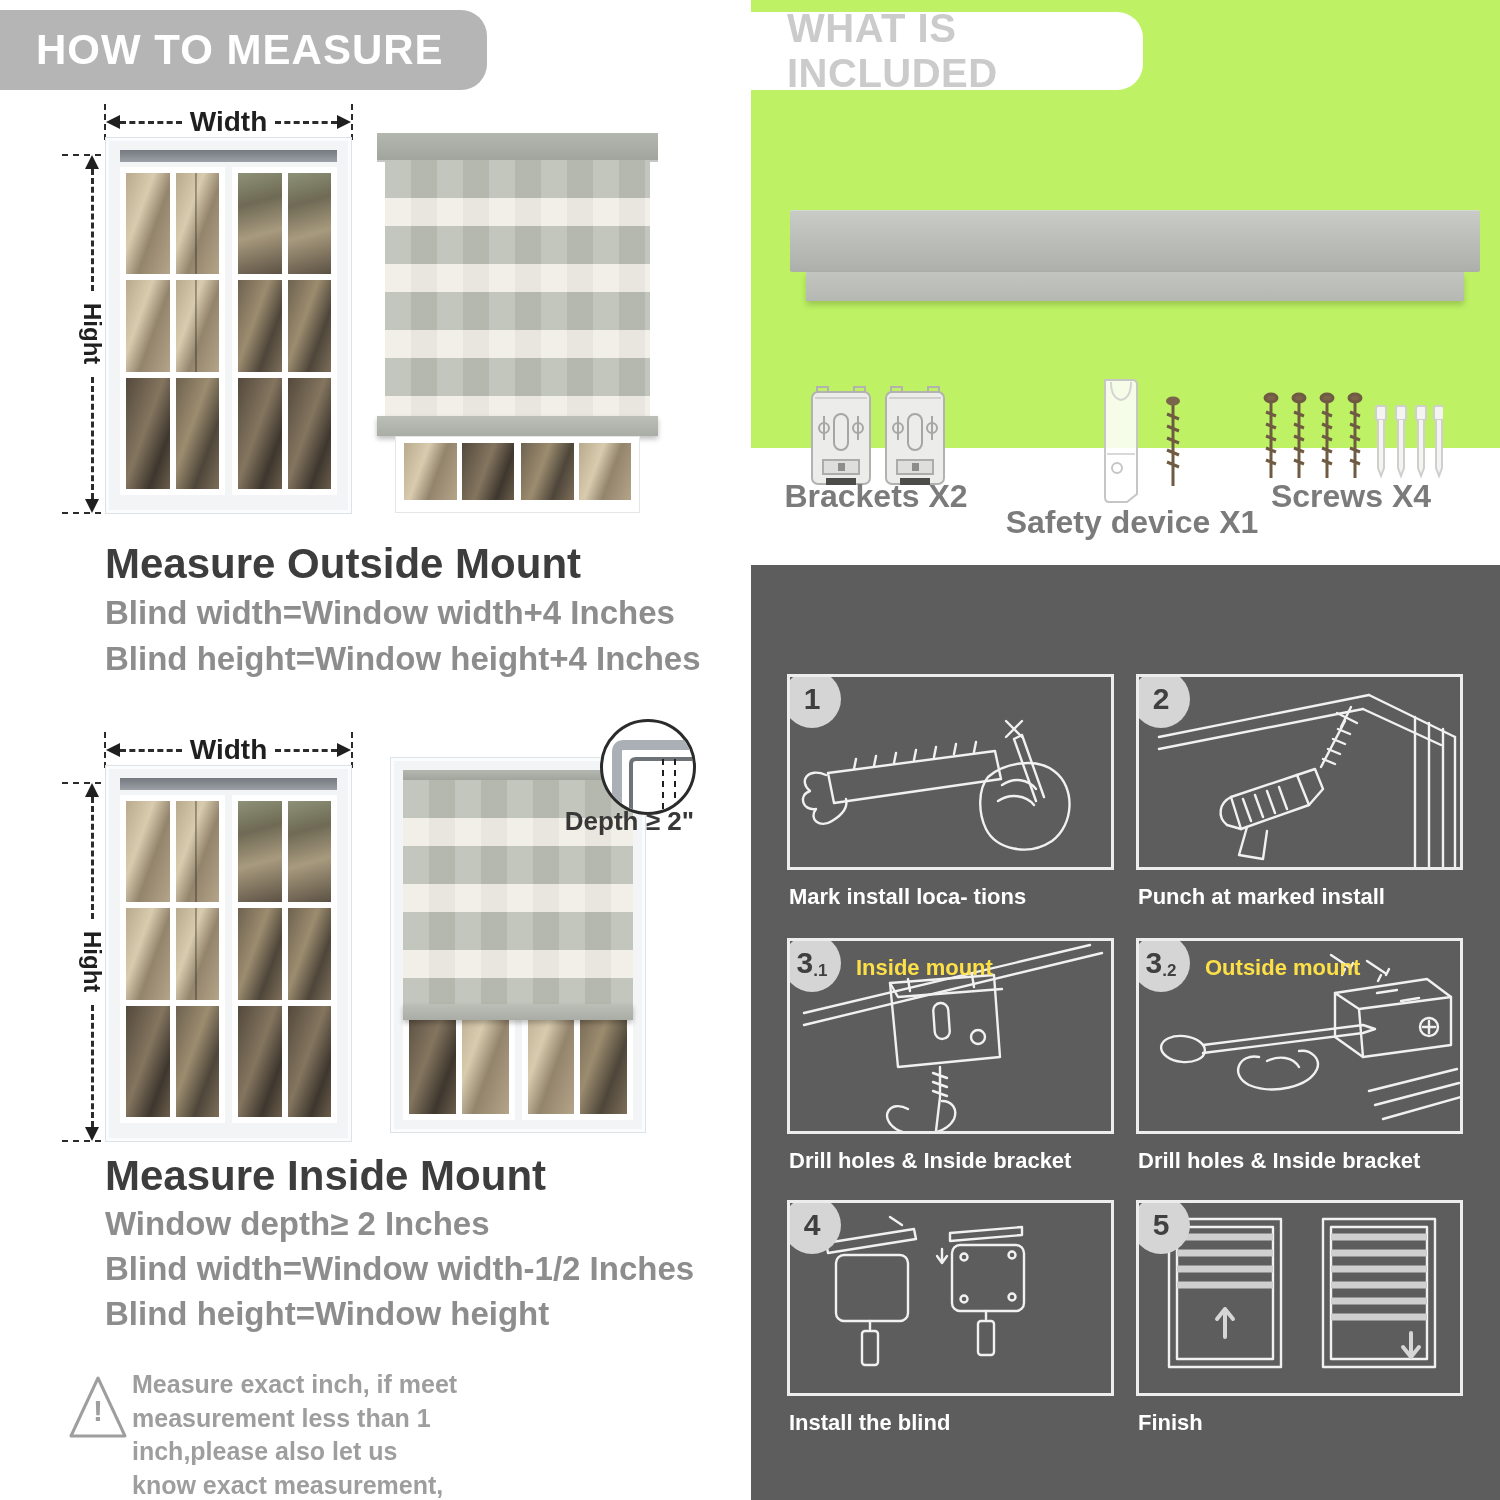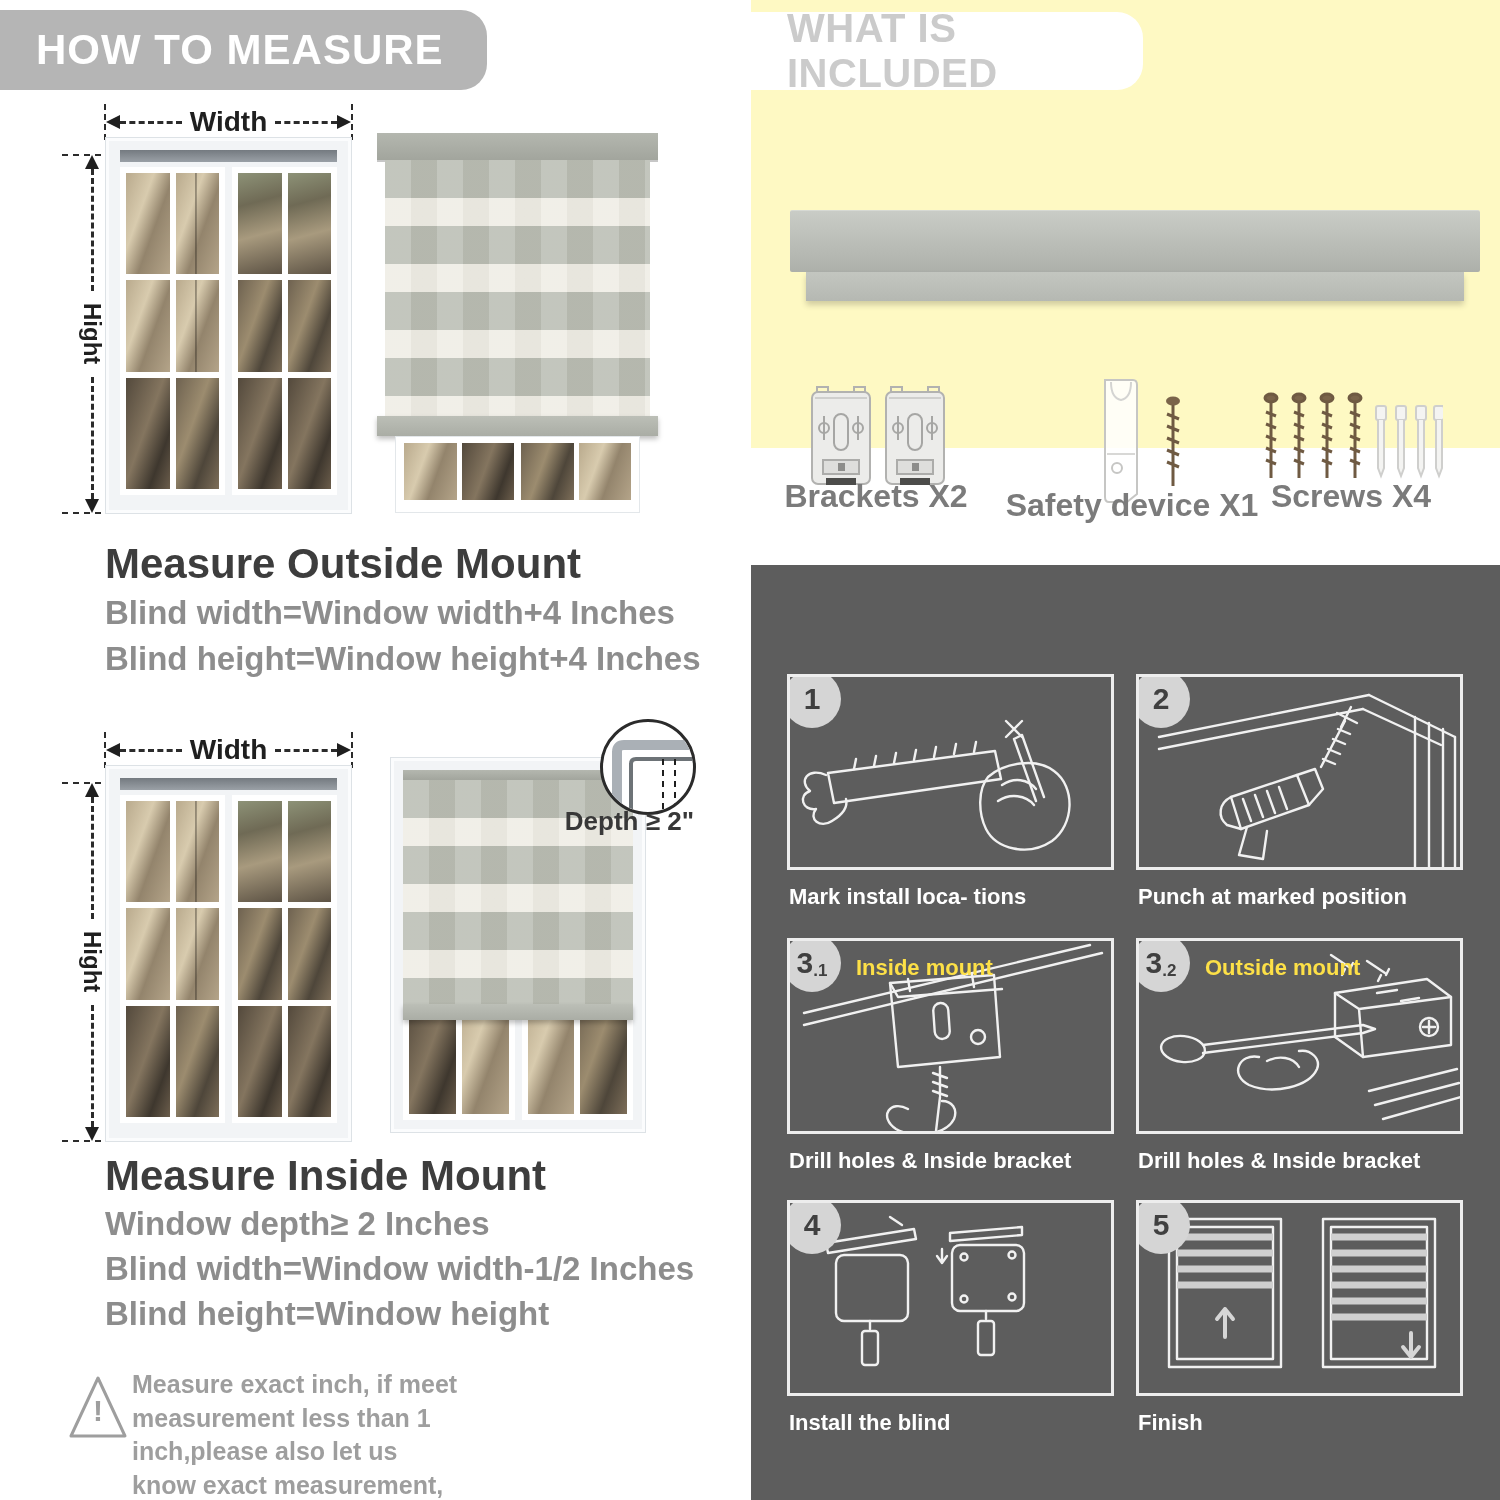--- a/index.html
+++ b/index.html
@@ -62,21 +62,21 @@
     repeating-linear-gradient(180deg,#b8bbb1 0 38px,#eeece4 38px 66px);}
   .blind-head{background:linear-gradient(180deg,#b4b7af,#a2a59d);box-shadow:0 2px 0 rgba(0,0,0,.22);}
   .blind-rail{background:linear-gradient(180deg,#bcbfb7,#aaada5);box-shadow:0 3px 5px rgba(0,0,0,.25);}
   .mini-window{background:#ffffff;border:1px solid #e3e7ea;padding:6px 8px 12px;display:flex;gap:7px;}
   .mini-sash{flex:1;display:grid;grid-template-columns:1fr 1fr;gap:5px;}
   .blind-in{position:absolute;left:12px;right:12px;top:12px;}
   .callout{border:3px solid #2b2b2b;border-radius:50%;background:#ffffff;overflow:hidden;}
   .depth-lbl{font-size:26px;font-weight:bold;color:#383838;text-align:right;}
 
   
-  .panel-top{left:751px;top:0;width:749px;height:448px;background:#fef9c3;}
+  .panel-top{left:751px;top:0;width:749px;height:448px;background:#bef264;}
   .panel-dark{left:751px;top:565px;width:749px;height:935px;background:#5d5d5d;}
   .prod-title{top:142px;left:0;width:100%;text-align:center;
     font-size:34px;font-weight:bold;color:#7b7b7b;}
   .headrail{left:39px;top:210px;width:690px;height:62px;border-radius:2px;
     background:linear-gradient(180deg,#c9ccc6,#b7bab4 65%,#adb0aa),
     repeating-linear-gradient(90deg,rgba(255,255,255,.07) 0 3px,transparent 3px 8px);
     border-top:1px solid #d7dad4;}
   .headrail-lip{left:55px;top:272px;width:658px;height:29px;
     background:linear-gradient(180deg,#c3c6c0,#b5b8b2);box-shadow:0 4px 6px rgba(0,0,0,.18);}
   .item-label{font-size:32px;font-weight:bold;color:#7b7b7b;text-align:center;}
@@ -336,21 +336,21 @@
           <path d="M-3 14 L-3 62 L0 70 L3 62 L3 14"></path>
         </g>
       <g transform="translate(176,14)">
           <rect x="-5" y="0" width="10" height="14" rx="2"></rect>
           <path d="M-3 14 L-3 62 L0 70 L3 62 L3 14"></path>
         </g>
     </g>
   </svg>
 
   <div class="abs item-label" style="left:18px;top:478px;width:214px;">Brackets X2</div>
-  <div class="abs item-label" style="left:252px;top:487px;width:258px;">Safety device X1</div>
+  <div class="abs item-label" style="left:252px;top:504px;width:258px;">Safety device X1</div>
   <div class="abs item-label" style="left:512px;top:478px;width:176px;">Screws X4</div>
 </div>
 
 <div class="abs panel-dark">
 
   <div class="abs step" style="left:36px;top:109px;">
     <svg width="327" height="196" viewBox="0 0 327 196" class="lineart">
       <g class="lineart">
         <path d="M38 96 L205 74 L211 102 L44 126 Z"></path>
         <path d="M64 92 l2 -10 M84 89 l2 -10 M104 86 l2 -10 M124 83 l2 -10 M144 80 l2 -10 M164 77 l2 -10 M184 75 l2 -10"></path>
@@ -380,21 +380,21 @@
         <path d="M158 98 L176 92 L184 112 L170 128"></path>
         <path d="M182 90 L206 44"></path>
         <path d="M184 82 l12 5 M189 72 l12 5 M194 62 l12 5 M199 52 l12 5"></path>
         <path d="M198 36 l20 10 M212 30 l-10 20"></path>
       </g>
     </svg>
     <div class="badge">
         <span>2</span>
       </div>
   </div>
-  <div class="abs caption" style="left:387px;top:319px;width:330px;">Punch at  marked position</div>
+  <div class="abs caption" style="left:387px;top:319px;width:330px;">Punch at  marked install</div>
 
   <div class="abs step" style="left:36px;top:373px;">
     <svg width="327" height="196" viewBox="0 0 327 196">
       <g class="lineart">
         <path d="M14 84 L312 12 M14 72 L300 4"></path>
         <path d="M100 42 L204 34 L210 116 L108 126 Z"></path>
         <path d="M100 42 L108 56 L212 48"></path>
         <path d="M118 38 l2 12 M182 34 l2 12"></path>
         <rect x="144" y="62" width="15" height="36" rx="7.5" transform="rotate(-4 151 80)"></rect>
         <circle cx="188" cy="96" r="7"></circle>

